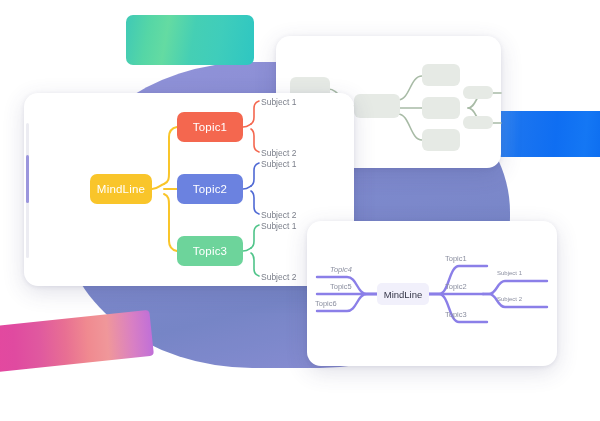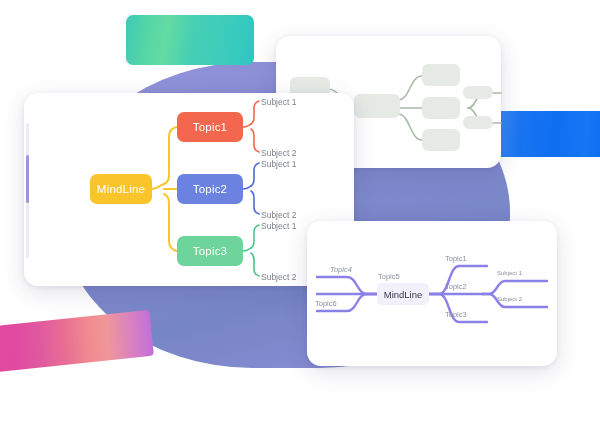--- a/index.html
+++ b/index.html
@@ -254,21 +254,21 @@
         <path d="M176 73 L 182 73 C 190 73, 190 60, 198 60 L 240 60"></path>
         <path d="M176 73 L 182 73 C 190 73, 190 86, 198 86 L 240 86"></path>
       </g>
     </svg>
 
     <div class="p-node" style="left:70px; top:62px; width:52px; height:22px;">
       <span>MindLine</span>
     </div>
 
     <div class="p-label" style="left:23px; top:44px;font-style:italic;">Topic4</div>
-    <div class="p-label" style="left:23px; top:51px;margin-left:48px;">Topic5</div>
+    <div class="p-label" style="left:23px; top:61px;">Topic5</div>
     <div class="p-label" style="left:8px; top:78px;">Topic6</div>
 
     <div class="p-label" style="left:138px; top:33px;">Topic1</div>
     <div class="p-label" style="left:138px; top:61px;">Topic2</div>
     <div class="p-label" style="left:138px; top:89px;">Topic3</div>
 
     <div class="p-label sm" style="left:190px; top:49px;">Subject 1</div>
     <div class="p-label sm" style="left:190px; top:75px;">Subject 2</div>
   </div>
 

